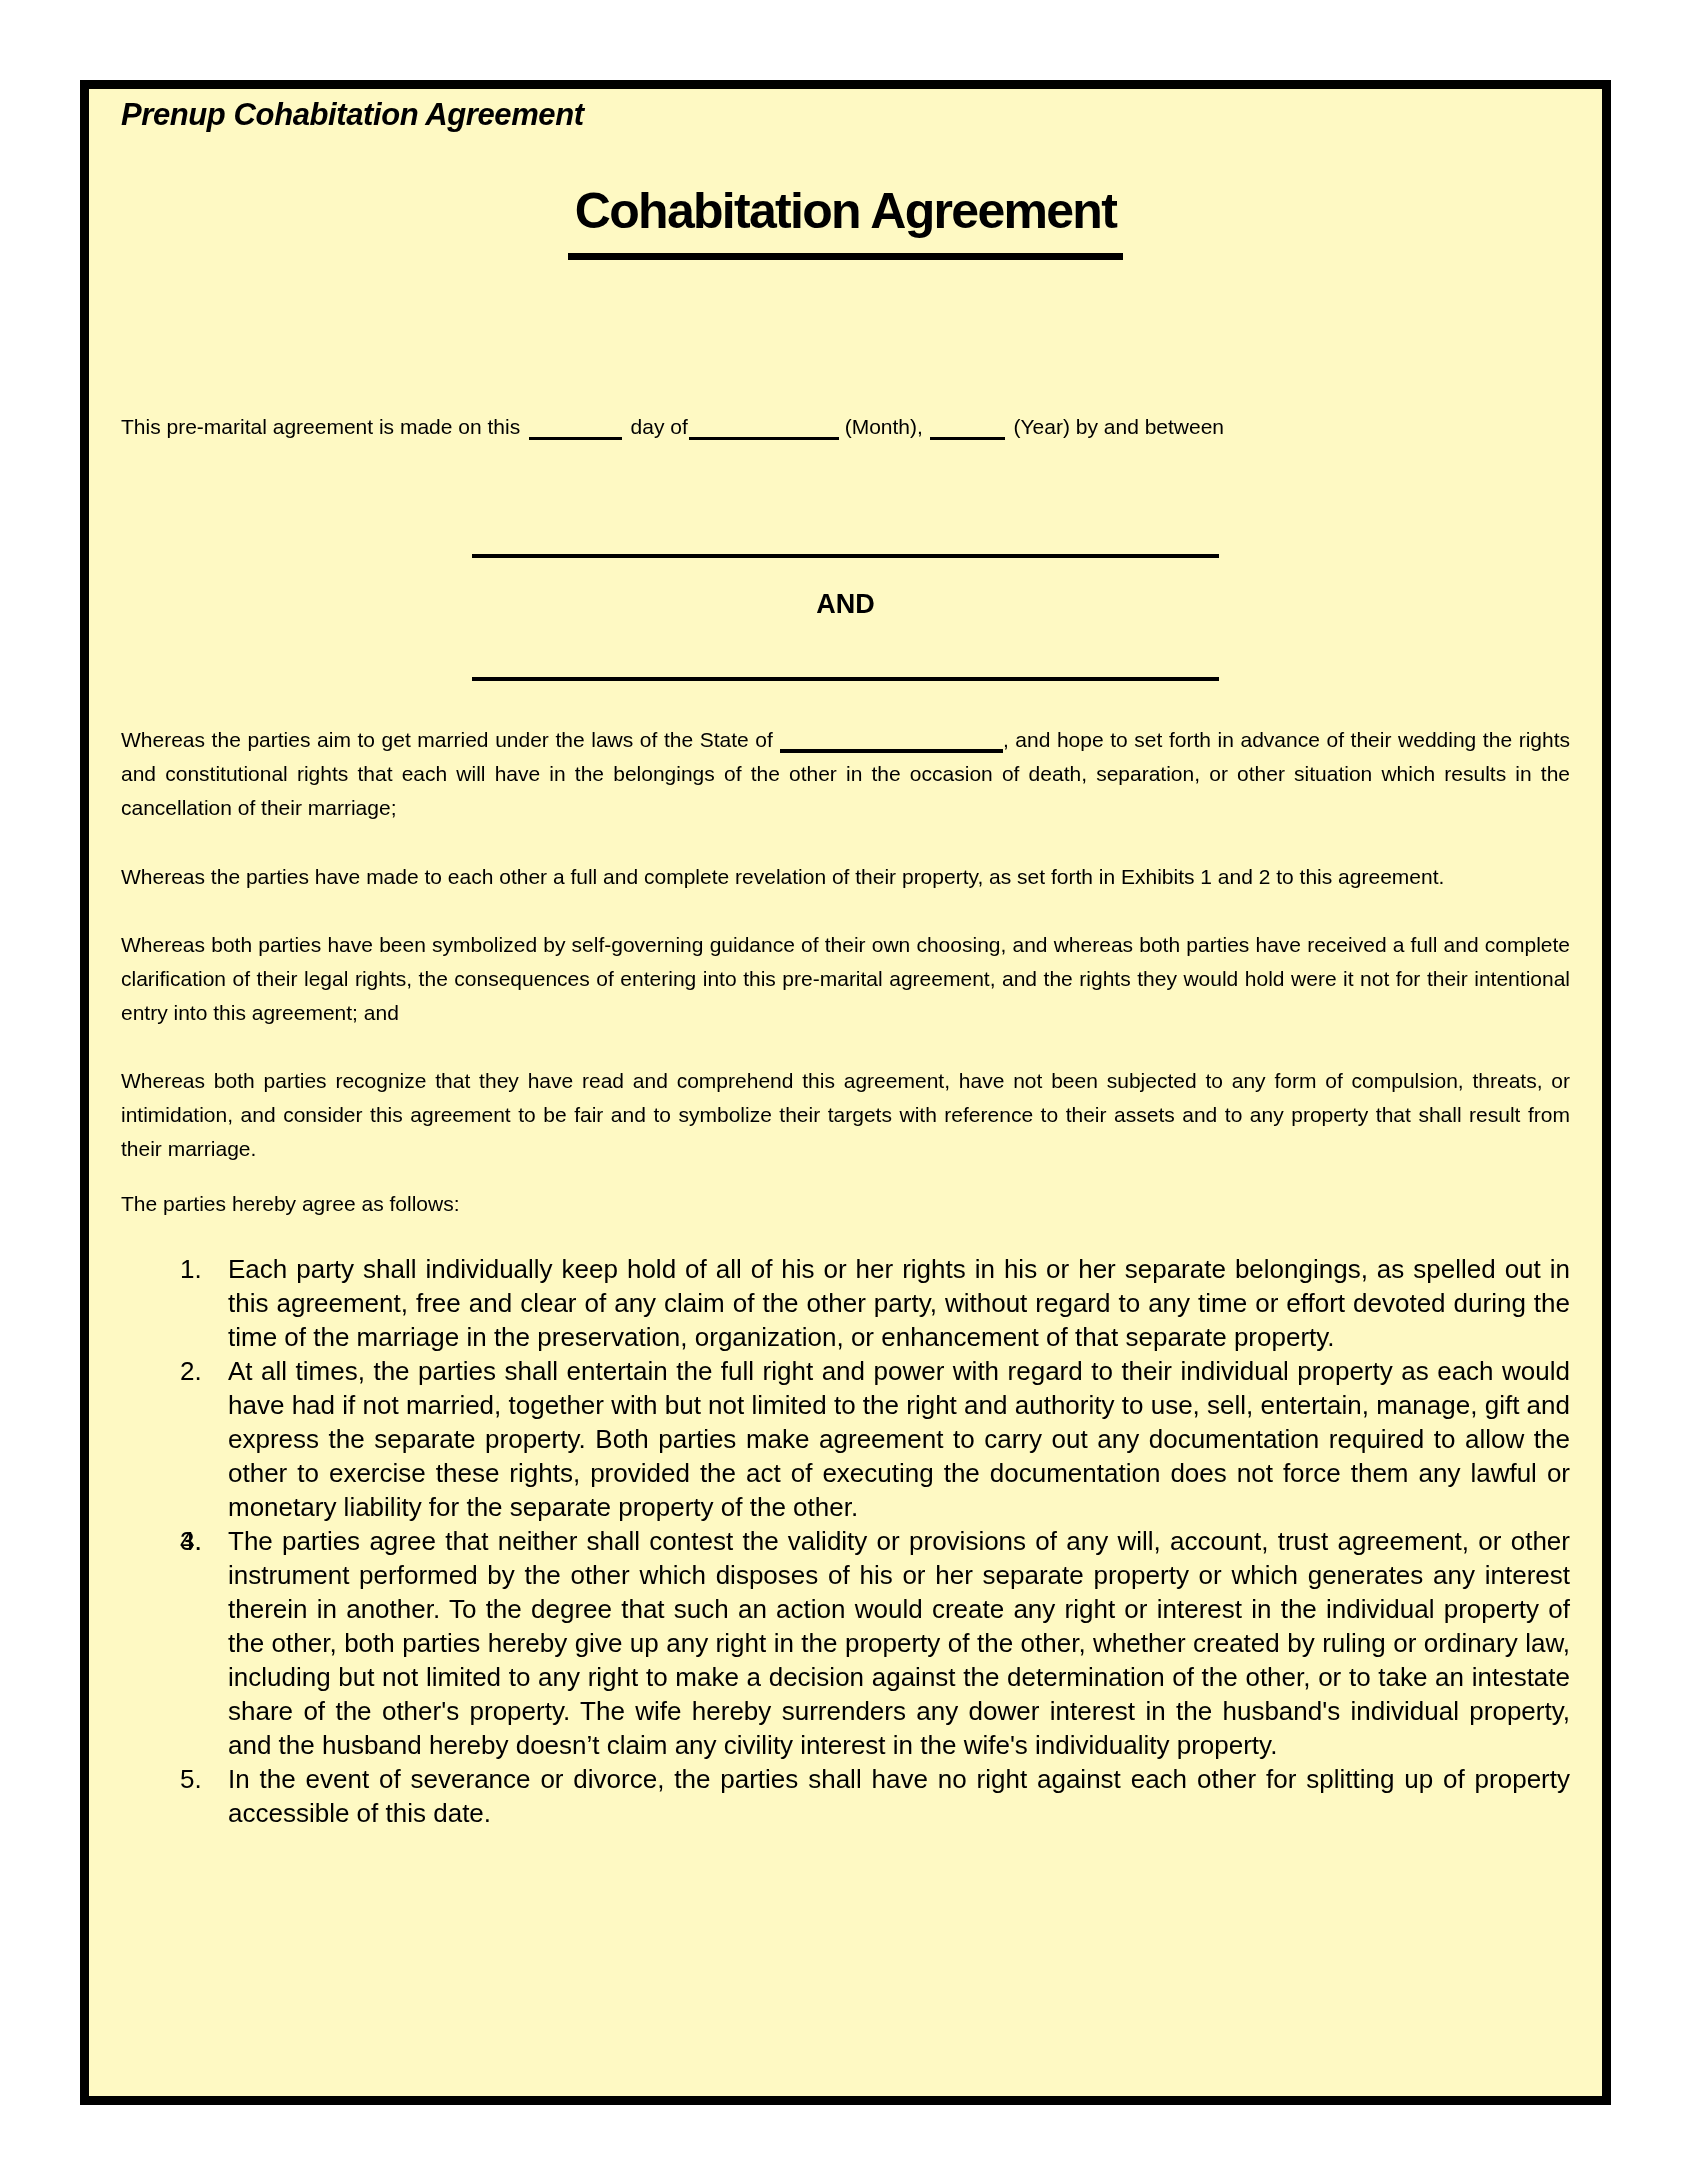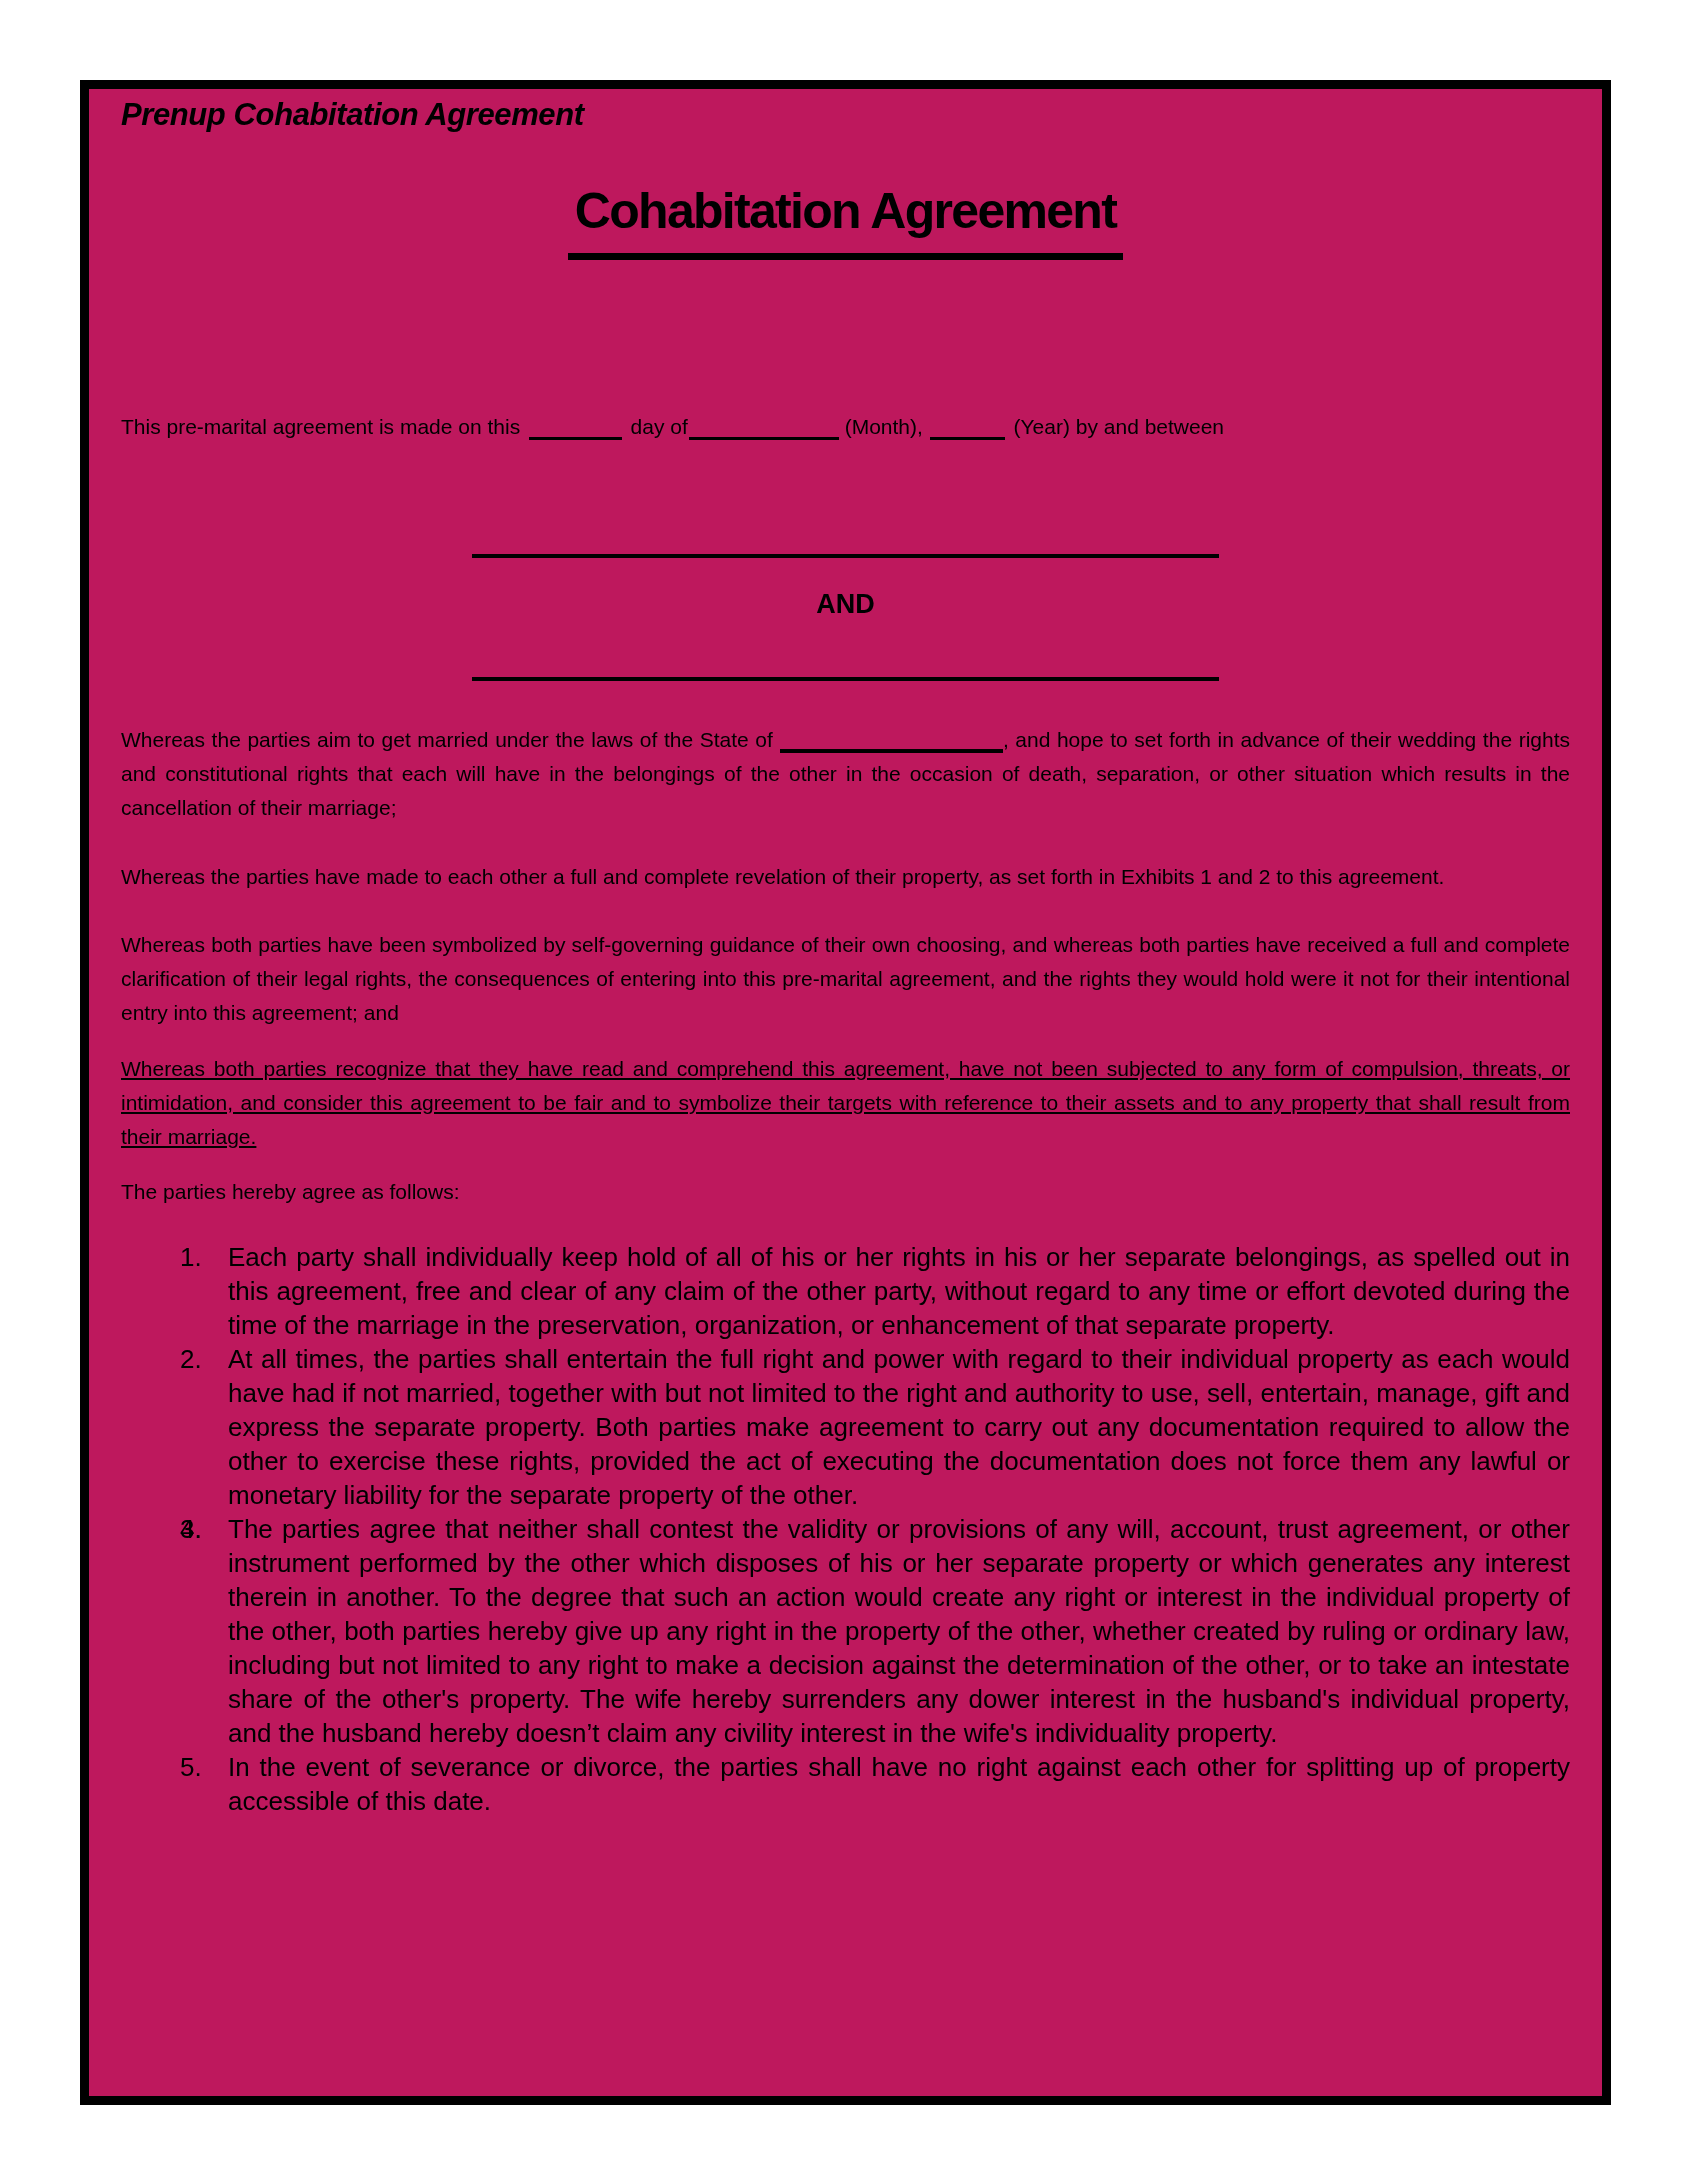--- a/index.html
+++ b/index.html
@@ -4,21 +4,21 @@
 <style>
   * { margin:0; padding:0; box-sizing:border-box; }
   html,body { background:#ffffff; }
   body {
     width:1687px; height:2184px; position:relative;
     font-family:"Liberation Sans", sans-serif; color:#000;
   }
   .frame {
     position:absolute; left:80px; top:80px;
     width:1531px; height:2025px;
-    border:9.6px solid #000; background:#be185d; overflow:hidden;
+    border:9.6px solid #000; background:#fef9c3; overflow:hidden;
   }
   .content { padding:7px 32px 0 32px; }
 
   .doc-header {
     font-size:31px; font-weight:bold; font-style:italic;
     line-height:37px; letter-spacing:-0.4px;
   }
 
   .title-wrap { text-align:center; margin-top:38px; }
   .title {
@@ -33,21 +33,21 @@
 
   .sig { width:747px; margin-left:auto; margin-right:auto; border-top:4.4px solid #000; height:0; }
   .sig1 { margin-top:110px; }
   .sig2 { margin-top:56px; }
   .and  { text-align:center; font-weight:bold; font-size:27px; line-height:34px; margin-top:29px; }
 
   .para { text-align:justify; }
   .p1 { margin-top:42px; }
   .p2 { margin-top:35px; }
   .p3 { margin-top:34px; }
-  .p4 { margin-top:22px;text-decoration:underline; }
+  .p4 { margin-top:34px; }
   .agree { margin-top:21px; }
 
   .blank {
     display:inline-block; height:23px;
     border-bottom:3.5px solid #000; vertical-align:-6.1px;
   }
   .b-day   { width:93px; margin:0 8.7px; }
   .b-month { width:150px; margin:0 5.2px 0 1.7px; }
   .b-year  { width:75px;  margin:0 8.7px 0 7px; }
   .b-state { width:223px; margin-left:7px; border-bottom-width:4.4px; }

